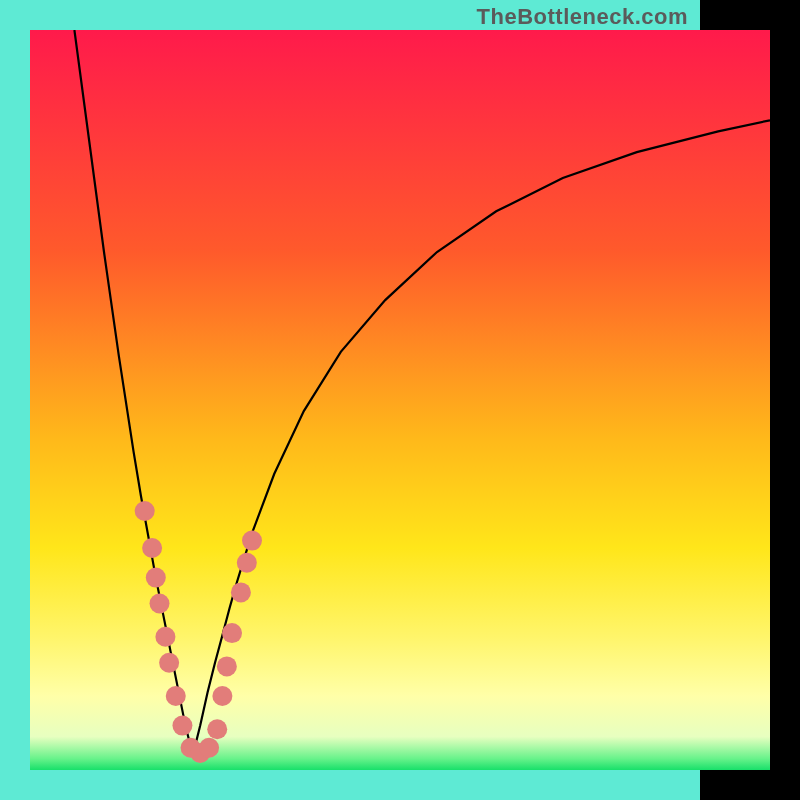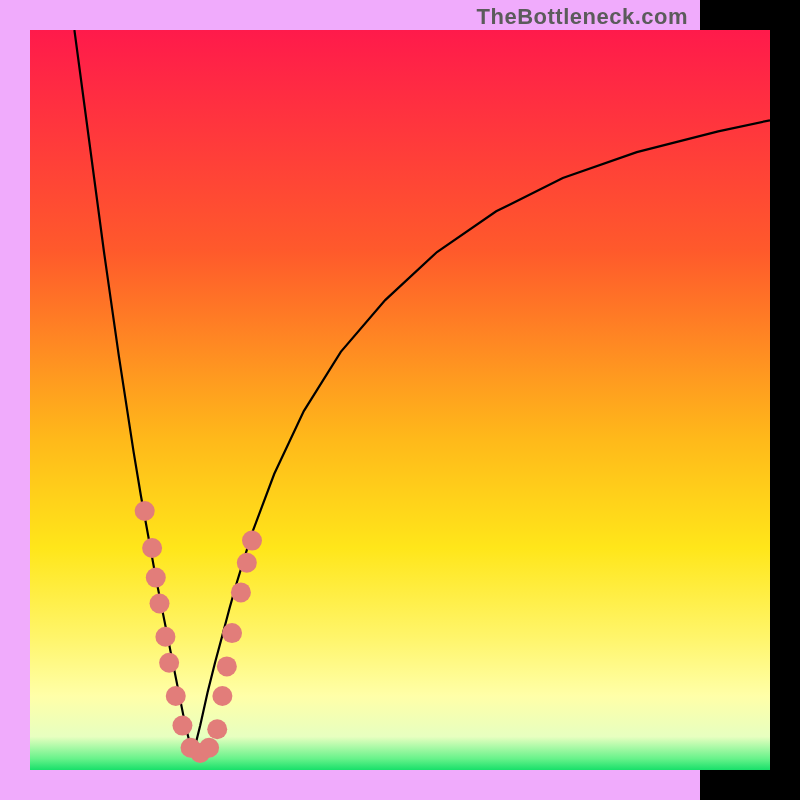--- a/index.html
+++ b/index.html
@@ -6,21 +6,21 @@
     margin: 0;
     padding: 0;
     width: 800px;
     height: 800px;
     background: #000;
     overflow: hidden;
   }
   .outer {
     width: 700px;
     height: 800px;
-    background: #f0abfc;
+    background: #5eead4;
     position: relative;
   }
   .watermark {
     position: absolute;
     top: 4px;
     right: 12px;
     color: #5b5b5b;
     font-family: Arial, Helvetica, sans-serif;
     font-size: 22px;
     font-weight: 600;

